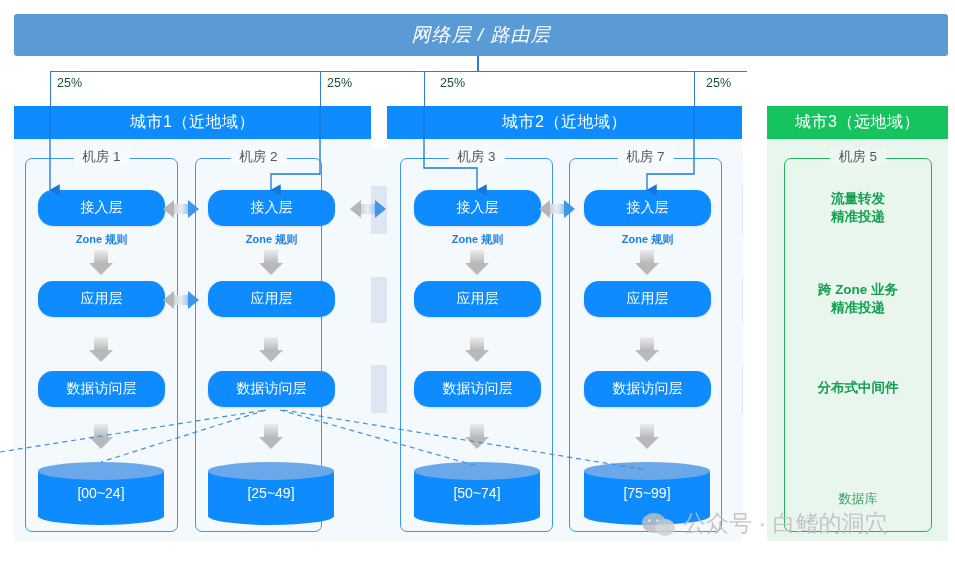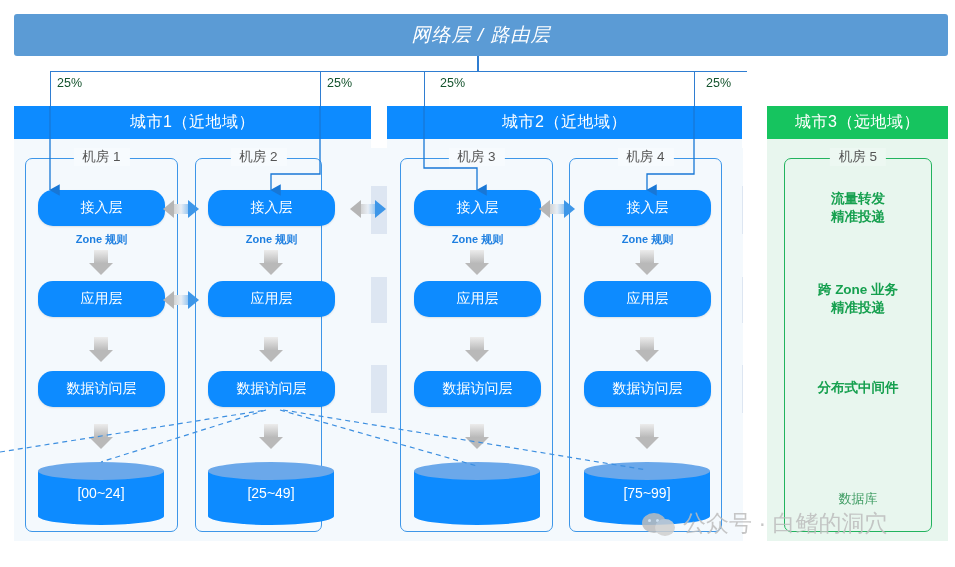--- a/index.html
+++ b/index.html
@@ -267,24 +267,25 @@
     </div>
   <div class="lbox" style="left:414px;top:371px;width:127px;height:36px;">数据访问层</div>
   <div class="darrow" style="left:465px;top:424px;width:24px;height:26px;">
       <div class="shaft"></div>
       <div class="head"></div>
     </div>
   <div class="db" style="left:414px;top:462px;">
     <div class="bot"></div>
       <div class="body"></div>
       <div class="top"></div>
+    <div class="lab">[50~74]</div>
   </div>
 
   <div class="room" style="left:569px;top:158px;width:153px;height:374px;">
-    <div class="room-label">机房 4</div>
+    <div class="room-label">机房 7</div>
   </div>
   <div class="lbox" style="left:584px;top:190px;width:127px;height:36px;">接入层</div>
   <div class="zone-rule" style="left:584px;top:232px;width:127px;">Zone 规则</div>
   <div class="darrow" style="left:635px;top:250px;width:24px;height:26px;">
       <div class="shaft"></div>
       <div class="head"></div>
     </div>
   <div class="lbox" style="left:584px;top:281px;width:127px;height:36px;">应用层</div>
   <div class="darrow" style="left:635px;top:337px;width:24px;height:26px;">
       <div class="shaft"></div>

